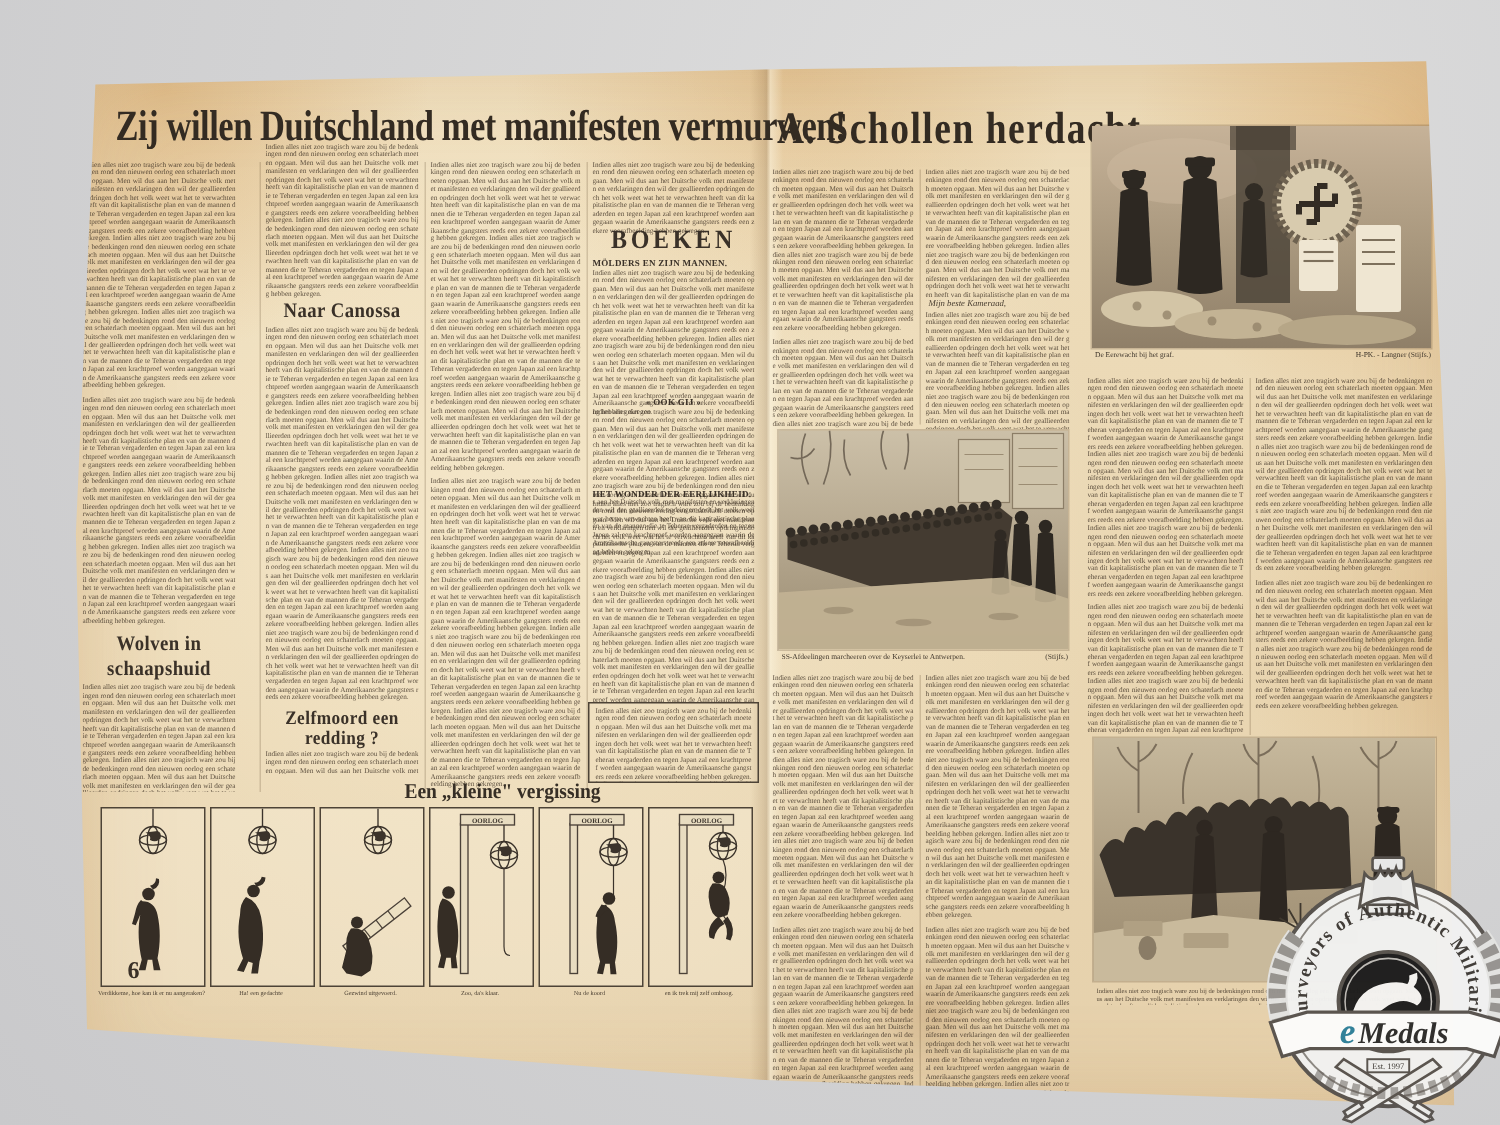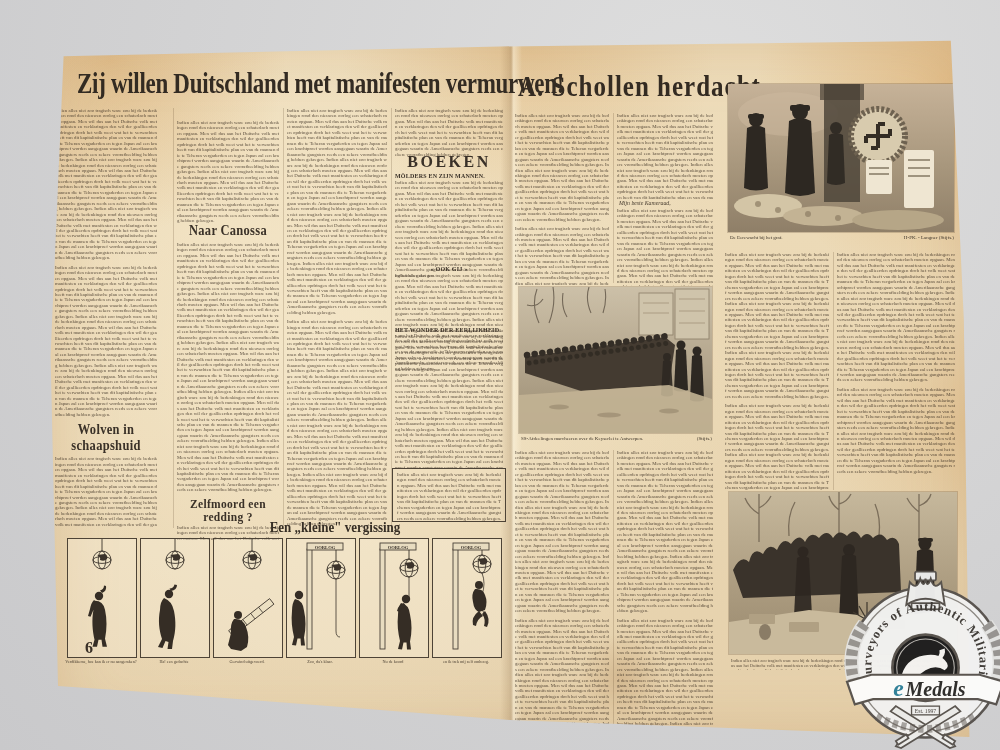--- a/index.html
+++ b/index.html
@@ -68,21 +68,21 @@
     <div class="colrule" style="left:238px;top:70px;height:420px;"></div>
     <div class="colrule" style="left:346px;top:70px;height:420px;"></div>
 
     <div class="col" style="left:10px;top:70px;width:102px;height:420px;">
       <p class="ft">Indien alles niet zoo tragisch ware zou bij de bedenkingen rond den nieuwen oorlog een schaterlach moeten opgaan. Men wil dus aan het Duitsche volk met manifesten en verklaringen den wil der geallieerden opdringen doch het volk weet wat het te verwachten heeft van dit kapitalistische plan en van de mannen die te Teheran vergaderden en tegen Japan zal een krachtproef worden aangegaan waarin de Amerikaansche gangsters reeds een zekere voorafbeelding hebben gekregen. Indien alles niet zoo tragisch ware zou bij de bedenkingen rond den nieuwen oorlog een schaterlach moeten opgaan. Men wil dus aan het Duitsche volk met manifesten en verklaringen den wil der geallieerden opdringen doch het volk weet wat het te verwachten heeft van dit kapitalistische plan en van de mannen die te Teheran vergaderden en tegen Japan zal een krachtproef worden aangegaan waarin de Amerikaansche gangsters reeds een zekere voorafbeelding hebben gekregen. Indien alles niet zoo tragisch ware zou bij de bedenkingen rond den nieuwen oorlog een schaterlach moeten opgaan. Men wil dus aan het Duitsche volk met manifesten en verklaringen den wil der geallieerden opdringen doch het volk weet wat het te verwachten heeft van dit kapitalistische plan en van de mannen die te Teheran vergaderden en tegen Japan zal een krachtproef worden aangegaan waarin de Amerikaansche gangsters reeds een zekere voorafbeelding hebben gekregen.</p>
       <p class="ft">Indien alles niet zoo tragisch ware zou bij de bedenkingen rond den nieuwen oorlog een schaterlach moeten opgaan. Men wil dus aan het Duitsche volk met manifesten en verklaringen den wil der geallieerden opdringen doch het volk weet wat het te verwachten heeft van dit kapitalistische plan en van de mannen die te Teheran vergaderden en tegen Japan zal een krachtproef worden aangegaan waarin de Amerikaansche gangsters reeds een zekere voorafbeelding hebben gekregen. Indien alles niet zoo tragisch ware zou bij de bedenkingen rond den nieuwen oorlog een schaterlach moeten opgaan. Men wil dus aan het Duitsche volk met manifesten en verklaringen den wil der geallieerden opdringen doch het volk weet wat het te verwachten heeft van dit kapitalistische plan en van de mannen die te Teheran vergaderden en tegen Japan zal een krachtproef worden aangegaan waarin de Amerikaansche gangsters reeds een zekere voorafbeelding hebben gekregen. Indien alles niet zoo tragisch ware zou bij de bedenkingen rond den nieuwen oorlog een schaterlach moeten opgaan. Men wil dus aan het Duitsche volk met manifesten en verklaringen den wil der geallieerden opdringen doch het volk weet wat het te verwachten heeft van dit kapitalistische plan en van de mannen die te Teheran vergaderden en tegen Japan zal een krachtproef worden aangegaan waarin de Amerikaansche gangsters reeds een zekere voorafbeelding hebben gekregen.</p>
       <div class="sec" style="margin-top:6px;">Wolven in schaapshuid</div>
       <p class="ft">Indien alles niet zoo tragisch ware zou bij de bedenkingen rond den nieuwen oorlog een schaterlach moeten opgaan. Men wil dus aan het Duitsche volk met manifesten en verklaringen den wil der geallieerden opdringen doch het volk weet wat het te verwachten heeft van dit kapitalistische plan en van de mannen die te Teheran vergaderden en tegen Japan zal een krachtproef worden aangegaan waarin de Amerikaansche gangsters reeds een zekere voorafbeelding hebben gekregen. Indien alles niet zoo tragisch ware zou bij de bedenkingen rond den nieuwen oorlog een schaterlach moeten opgaan. Men wil dus aan het Duitsche volk met manifesten en verklaringen den wil der geallieerden opdringen doch het volk weet wat het te verwachten heeft van dit kapitalistische plan en van de mannen die te Teheran vergaderden en tegen Japan zal een krachtproef worden aangegaan waarin de Amerikaansche gangsters reeds een zekere voorafbeelding hebben gekregen. Indien alles niet zoo tragisch ware zou bij de bedenkingen rond den nieuwen oorlog een schaterlach moeten opgaan. Men wil dus aan het Duitsche volk met manifesten en verklaringen den wil der geallieerden opdringen doch het volk weet wat het te verwachten heeft van dit kapitalistische plan en van de mannen die te Teheran vergaderden en tegen Japan zal een krachtproef worden aangegaan waarin de Amerikaansche gangsters reeds een zekere voorafbeelding hebben gekregen. Indien alles niet zoo tragisch ware zou bij de bedenkingen rond den nieuwen oorlog een schaterlach moeten opgaan. Men wil dus aan het Duitsche volk met manifesten en verklaringen den wil der geallieerden opdringen doch het volk weet wat het te verwachten heeft van dit kapitalistische plan en van de mannen die te Teheran vergaderden en tegen Japan zal een krachtproef worden aangegaan waarin de Amerikaansche gangsters reeds een zekere voorafbeelding hebben gekregen.</p>
     </div>
 
-    <div class="col" style="left:132px;top:82px;width:102px;height:420px;">
+    <div class="col" style="left:132px;top:58px;width:102px;height:420px;">
       <p class="ft" style="height:100px;">Indien alles niet zoo tragisch ware zou bij de bedenkingen rond den nieuwen oorlog een schaterlach moeten opgaan. Men wil dus aan het Duitsche volk met manifesten en verklaringen den wil der geallieerden opdringen doch het volk weet wat het te verwachten heeft van dit kapitalistische plan en van de mannen die te Teheran vergaderden en tegen Japan zal een krachtproef worden aangegaan waarin de Amerikaansche gangsters reeds een zekere voorafbeelding hebben gekregen. Indien alles niet zoo tragisch ware zou bij de bedenkingen rond den nieuwen oorlog een schaterlach moeten opgaan. Men wil dus aan het Duitsche volk met manifesten en verklaringen den wil der geallieerden opdringen doch het volk weet wat het te verwachten heeft van dit kapitalistische plan en van de mannen die te Teheran vergaderden en tegen Japan zal een krachtproef worden aangegaan waarin de Amerikaansche gangsters reeds een zekere voorafbeelding hebben gekregen.</p>
       <div class="sec">Naar Canossa</div>
       <p class="ft" style="height:252px;">Indien alles niet zoo tragisch ware zou bij de bedenkingen rond den nieuwen oorlog een schaterlach moeten opgaan. Men wil dus aan het Duitsche volk met manifesten en verklaringen den wil der geallieerden opdringen doch het volk weet wat het te verwachten heeft van dit kapitalistische plan en van de mannen die te Teheran vergaderden en tegen Japan zal een krachtproef worden aangegaan waarin de Amerikaansche gangsters reeds een zekere voorafbeelding hebben gekregen. Indien alles niet zoo tragisch ware zou bij de bedenkingen rond den nieuwen oorlog een schaterlach moeten opgaan. Men wil dus aan het Duitsche volk met manifesten en verklaringen den wil der geallieerden opdringen doch het volk weet wat het te verwachten heeft van dit kapitalistische plan en van de mannen die te Teheran vergaderden en tegen Japan zal een krachtproef worden aangegaan waarin de Amerikaansche gangsters reeds een zekere voorafbeelding hebben gekregen. Indien alles niet zoo tragisch ware zou bij de bedenkingen rond den nieuwen oorlog een schaterlach moeten opgaan. Men wil dus aan het Duitsche volk met manifesten en verklaringen den wil der geallieerden opdringen doch het volk weet wat het te verwachten heeft van dit kapitalistische plan en van de mannen die te Teheran vergaderden en tegen Japan zal een krachtproef worden aangegaan waarin de Amerikaansche gangsters reeds een zekere voorafbeelding hebben gekregen. Indien alles niet zoo tragisch ware zou bij de bedenkingen rond den nieuwen oorlog een schaterlach moeten opgaan. Men wil dus aan het Duitsche volk met manifesten en verklaringen den wil der geallieerden opdringen doch het volk weet wat het te verwachten heeft van dit kapitalistische plan en van de mannen die te Teheran vergaderden en tegen Japan zal een krachtproef worden aangegaan waarin de Amerikaansche gangsters reeds een zekere voorafbeelding hebben gekregen. Indien alles niet zoo tragisch ware zou bij de bedenkingen rond den nieuwen oorlog een schaterlach moeten opgaan. Men wil dus aan het Duitsche volk met manifesten en verklaringen den wil der geallieerden opdringen doch het volk weet wat het te verwachten heeft van dit kapitalistische plan en van de mannen die te Teheran vergaderden en tegen Japan zal een krachtproef worden aangegaan waarin de Amerikaansche gangsters reeds een zekere voorafbeelding hebben gekregen.</p>
       <div class="sec" style="font-size:11.5px;">Zelfmoord een redding ?</div>
       <p class="ft">Indien alles niet zoo tragisch ware zou bij de bedenkingen rond den nieuwen oorlog een schaterlach moeten opgaan. Men wil dus aan het Duitsche volk met manifesten en verklaringen den wil der geallieerden opdringen doch het volk weet wat het te verwachten heeft van dit kapitalistische plan en van de mannen die te Teheran vergaderden en tegen Japan zal een krachtproef worden aangegaan waarin de Amerikaansche gangsters reeds een zekere voorafbeelding hebben gekregen. Indien alles niet zoo tragisch ware zou bij de bedenkingen rond den nieuwen oorlog een schaterlach moeten opgaan. Men wil dus aan het Duitsche volk met manifesten en verklaringen den wil der geallieerden opdringen doch het volk weet wat het te verwachten heeft van dit kapitalistische plan en van de mannen die te Teheran vergaderden en tegen Japan zal een krachtproef worden aangegaan waarin de Amerikaansche gangsters reeds een zekere voorafbeelding hebben gekregen.</p>
     </div>
 
     <div class="col" style="left:242px;top:70px;width:100px;height:420px;">
       <p class="ft">Indien alles niet zoo tragisch ware zou bij de bedenkingen rond den nieuwen oorlog een schaterlach moeten opgaan. Men wil dus aan het Duitsche volk met manifesten en verklaringen den wil der geallieerden opdringen doch het volk weet wat het te verwachten heeft van dit kapitalistische plan en van de mannen die te Teheran vergaderden en tegen Japan zal een krachtproef worden aangegaan waarin de Amerikaansche gangsters reeds een zekere voorafbeelding hebben gekregen. Indien alles niet zoo tragisch ware zou bij de bedenkingen rond den nieuwen oorlog een schaterlach moeten opgaan. Men wil dus aan het Duitsche volk met manifesten en verklaringen den wil der geallieerden opdringen doch het volk weet wat het te verwachten heeft van dit kapitalistische plan en van de mannen die te Teheran vergaderden en tegen Japan zal een krachtproef worden aangegaan waarin de Amerikaansche gangsters reeds een zekere voorafbeelding hebben gekregen. Indien alles niet zoo tragisch ware zou bij de bedenkingen rond den nieuwen oorlog een schaterlach moeten opgaan. Men wil dus aan het Duitsche volk met manifesten en verklaringen den wil der geallieerden opdringen doch het volk weet wat het te verwachten heeft van dit kapitalistische plan en van de mannen die te Teheran vergaderden en tegen Japan zal een krachtproef worden aangegaan waarin de Amerikaansche gangsters reeds een zekere voorafbeelding hebben gekregen. Indien alles niet zoo tragisch ware zou bij de bedenkingen rond den nieuwen oorlog een schaterlach moeten opgaan. Men wil dus aan het Duitsche volk met manifesten en verklaringen den wil der geallieerden opdringen doch het volk weet wat het te verwachten heeft van dit kapitalistische plan en van de mannen die te Teheran vergaderden en tegen Japan zal een krachtproef worden aangegaan waarin de Amerikaansche gangsters reeds een zekere voorafbeelding hebben gekregen.</p>
       <p class="ft">Indien alles niet zoo tragisch ware zou bij de bedenkingen rond den nieuwen oorlog een schaterlach moeten opgaan. Men wil dus aan het Duitsche volk met manifesten en verklaringen den wil der geallieerden opdringen doch het volk weet wat het te verwachten heeft van dit kapitalistische plan en van de mannen die te Teheran vergaderden en tegen Japan zal een krachtproef worden aangegaan waarin de Amerikaansche gangsters reeds een zekere voorafbeelding hebben gekregen. Indien alles niet zoo tragisch ware zou bij de bedenkingen rond den nieuwen oorlog een schaterlach moeten opgaan. Men wil dus aan het Duitsche volk met manifesten en verklaringen den wil der geallieerden opdringen doch het volk weet wat het te verwachten heeft van dit kapitalistische plan en van de mannen die te Teheran vergaderden en tegen Japan zal een krachtproef worden aangegaan waarin de Amerikaansche gangsters reeds een zekere voorafbeelding hebben gekregen. Indien alles niet zoo tragisch ware zou bij de bedenkingen rond den nieuwen oorlog een schaterlach moeten opgaan. Men wil dus aan het Duitsche volk met manifesten en verklaringen den wil der geallieerden opdringen doch het volk weet wat het te verwachten heeft van dit kapitalistische plan en van de mannen die te Teheran vergaderden en tegen Japan zal een krachtproef worden aangegaan waarin de Amerikaansche gangsters reeds een zekere voorafbeelding hebben gekregen. Indien alles niet zoo tragisch ware zou bij de bedenkingen rond den nieuwen oorlog een schaterlach moeten opgaan. Men wil dus aan het Duitsche volk met manifesten en verklaringen den wil der geallieerden opdringen doch het volk weet wat het te verwachten heeft van dit kapitalistische plan en van de mannen die te Teheran vergaderden en tegen Japan zal een krachtproef worden aangegaan waarin de Amerikaansche gangsters reeds een zekere voorafbeelding hebben gekregen.</p>

